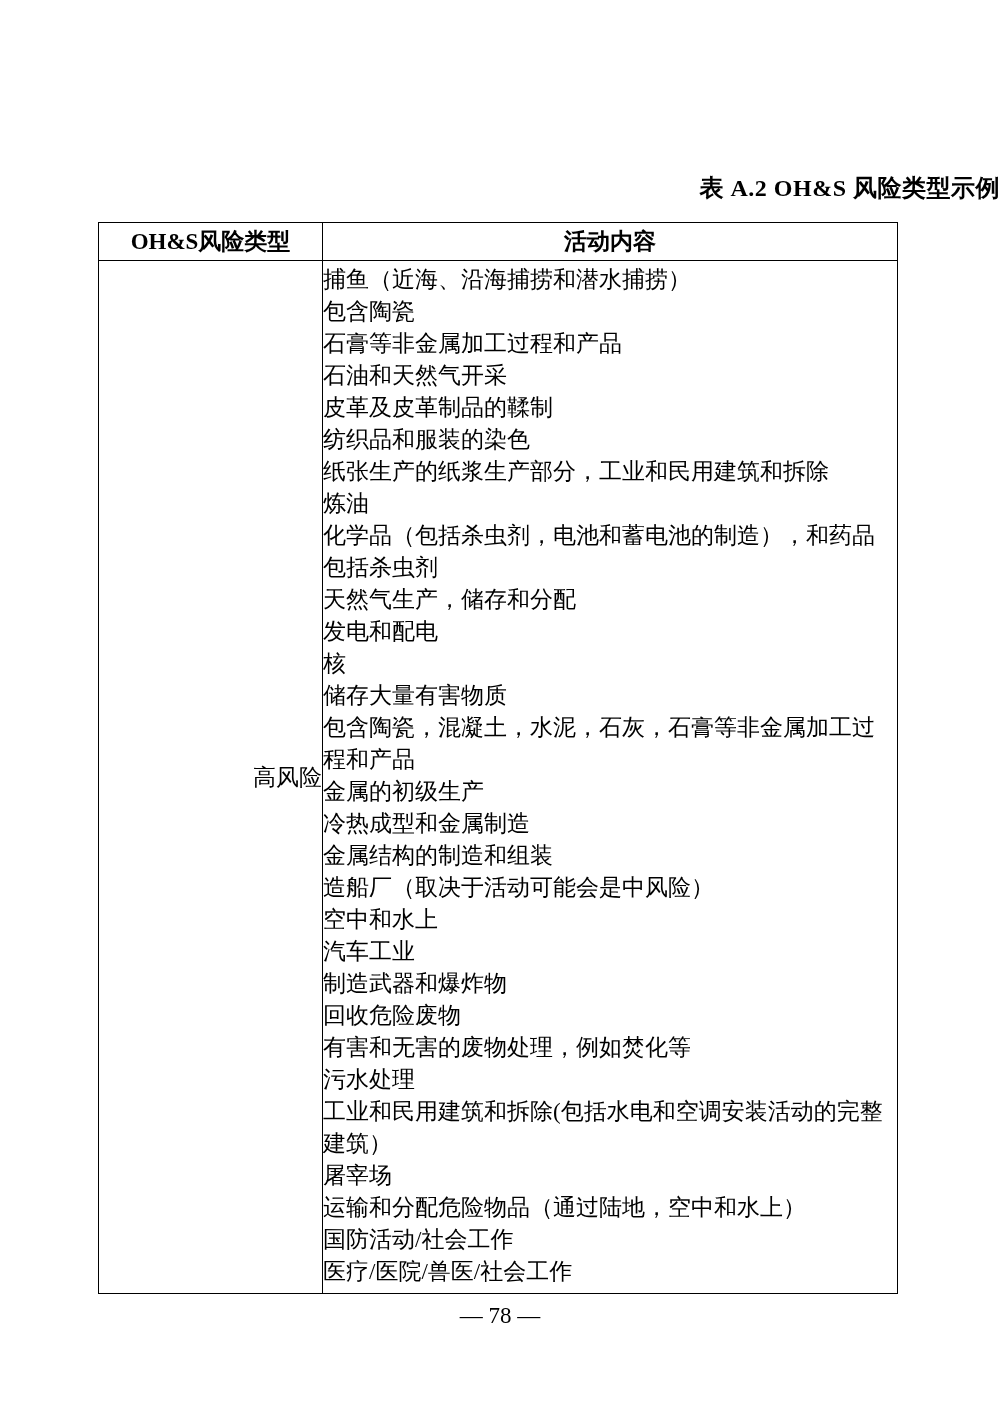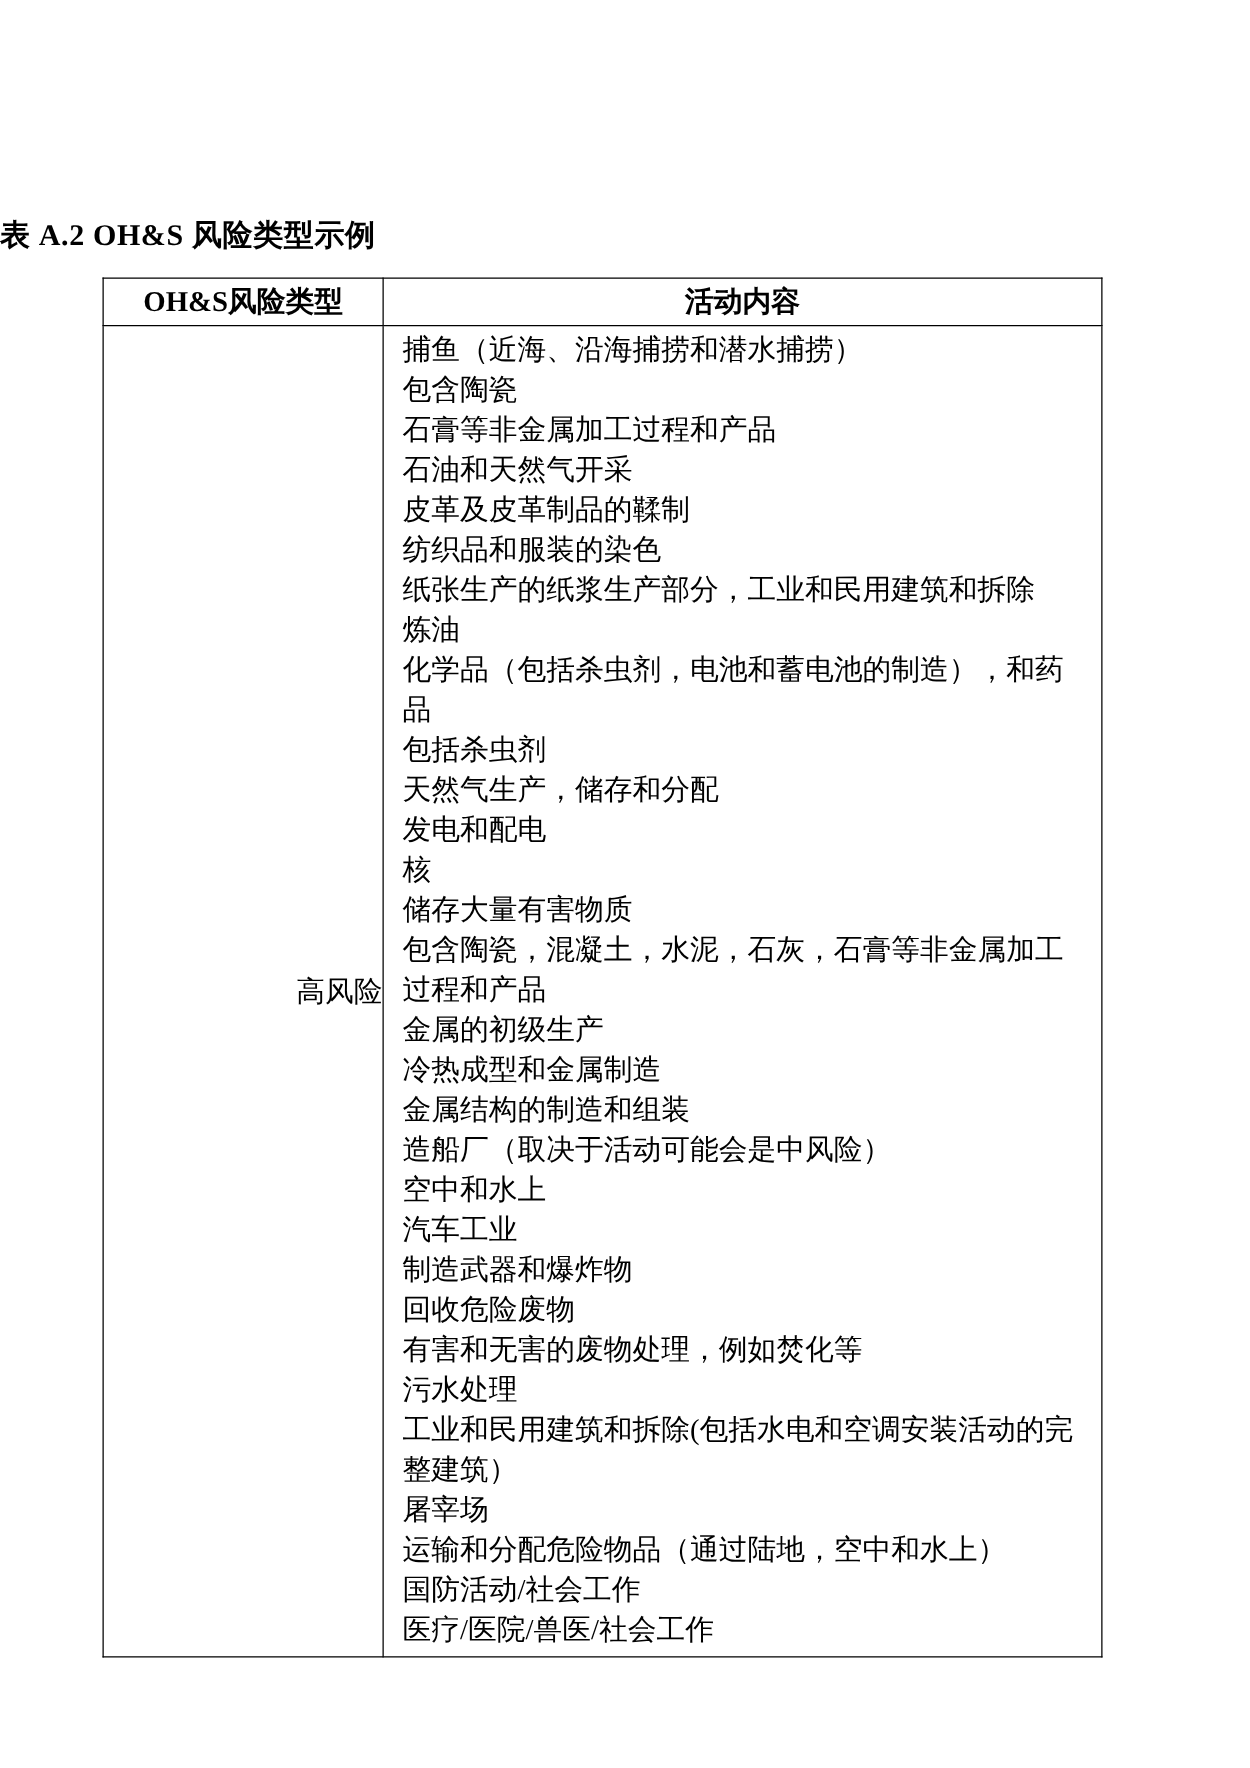--- a/index.html
+++ b/index.html
@@ -14,30 +14,30 @@
     background: #ffffff;
     color: #000000;
     font-family: "Liberation Serif", "DejaVu Serif", serif;
     overflow: hidden;
   }
   .doc-title {
     position: absolute;
     top: 172px;
     left: 0;
     width: 1000px;
-    text-align: left;
+    text-align: right;
     font-weight: bold;
     font-size: 24px;
     letter-spacing: 0.5px;
     white-space: nowrap;
   }
   table.risk-table {
     position: absolute;
     top: 222px;
-    left: 82px;
+    left: 98px;
     width: 797px;
     border-collapse: collapse;
     table-layout: fixed;
   }
   table.risk-table th,
   table.risk-table td {
     border: 1.5px solid #000000;
   }
   th.col-type { width: 223px; }
   th.col-activity { width: 574px; }
@@ -50,21 +50,21 @@
     font-size: 23px;
   }
   td.type-cell {
     text-align: right;
     vertical-align: middle;
     font-size: 23px;
     padding: 0;
   }
   td.activity-cell {
     vertical-align: top;
-    padding: 3px 9px 5px 15px;
+    padding: 3px 9px 5px 0;
   }
   .activity-line {
     font-size: 23px;
     line-height: 32px;
     word-break: normal;
     text-align: left;
   }
   .page-footer {
     position: absolute;
     top: 1303px;
@@ -122,14 +122,15 @@
             <div class="activity-line">工业和民用建筑和拆除(包括水电和空调安装活动的完整建筑）</div>
             <div class="activity-line">屠宰场</div>
             <div class="activity-line">运输和分配危险物品（通过陆地，空中和水上）</div>
             <div class="activity-line">国防活动/社会工作</div>
             <div class="activity-line">医疗/医院/兽医/社会工作</div>
           </td>
       </tr>
     </tbody>
   </table>
 
+  <div class="page-footer">— 78 —</div>
 
 </div>
 
 </body></html>

